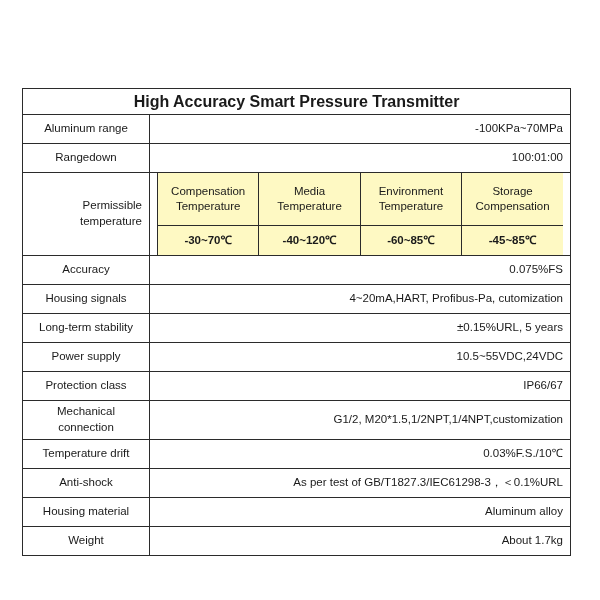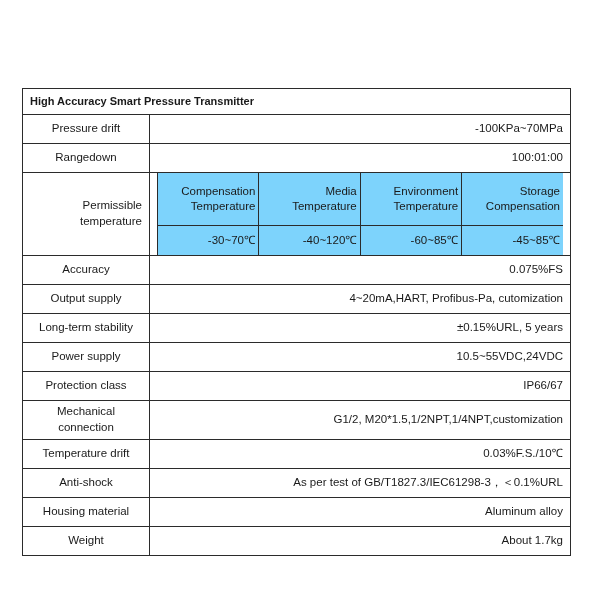--- a/index.html
+++ b/index.html
@@ -33,22 +33,23 @@
     border: 1px solid #2b2b2b;
     padding: 0 7px;
     vertical-align: middle;
     line-height: 1.35;
     background: #ffffff;
   }
 
   
   td.title-cell {
     background: #e2f4fb;
+    text-align: center;
     font-weight: bold;
-    font-size: 11px;
+    font-size: 16px;
     height: 25px;
   }
 
   
   td.label-cell {
     background: #e2f4fb;
     text-align: center;
     width: 127px;
     height: 28px;
   }
@@ -69,45 +70,45 @@
   }
   table.temp-grid {
     width: 100%;
     border-collapse: collapse;
     table-layout: fixed;
   }
   table.temp-grid td {
     border: 1px solid #2b2b2b;
     border-top: 0;
     padding: 2px 3px;
-    text-align: right;
+    text-align: center;
     vertical-align: middle;
-    background: #7dd3fc;
+    background: #fef9c3;
     line-height: 1.3;
   }
   table.temp-grid tr.head-row td { height: 48px; }
-  table.temp-grid tr.val-row td { height: 25px; border-bottom: 0; }
+  table.temp-grid tr.val-row td { height: 25px; border-bottom: 0; font-weight: bold; }
   table.temp-grid td.last-col { border-right: 0; }
 </style>
 </head>
 <body>
 
 <div class="spec-wrap">
   <table class="spec">
     <colgroup>
       <col style="width:127px">
       <col style="width:421px">
     </colgroup>
     <tbody>
       <tr>
         <td class="title-cell" colspan="2">High Accuracy Smart Pressure Transmitter</td>
       </tr>
 
       <tr>
-        <td class="label-cell">Pressure drift</td>
+        <td class="label-cell">Aluminum range</td>
         <td class="value-cell">-100KPa~70MPa</td>
       </tr>
 
       <tr>
         <td class="label-cell">Rangedown</td>
         <td class="value-cell">100:01:00</td>
       </tr>
 
       <tr>
         <td class="label-cell block">Permissible temperature</td>
@@ -135,21 +136,21 @@
             </tbody>
           </table>
         </td>
       </tr>
 
       <tr>
         <td class="label-cell">Accuracy</td>
         <td class="value-cell">0.075%FS</td>
       </tr>
       <tr>
-        <td class="label-cell">Output supply</td>
+        <td class="label-cell">Housing signals</td>
         <td class="value-cell">4~20mA,HART, Profibus-Pa, cutomization</td>
       </tr>
       <tr>
         <td class="label-cell">Long-term stability</td>
         <td class="value-cell">±0.15%URL, 5 years</td>
       </tr>
       <tr>
         <td class="label-cell">Power supply</td>
         <td class="value-cell">10.5~55VDC,24VDC</td>
       </tr>

